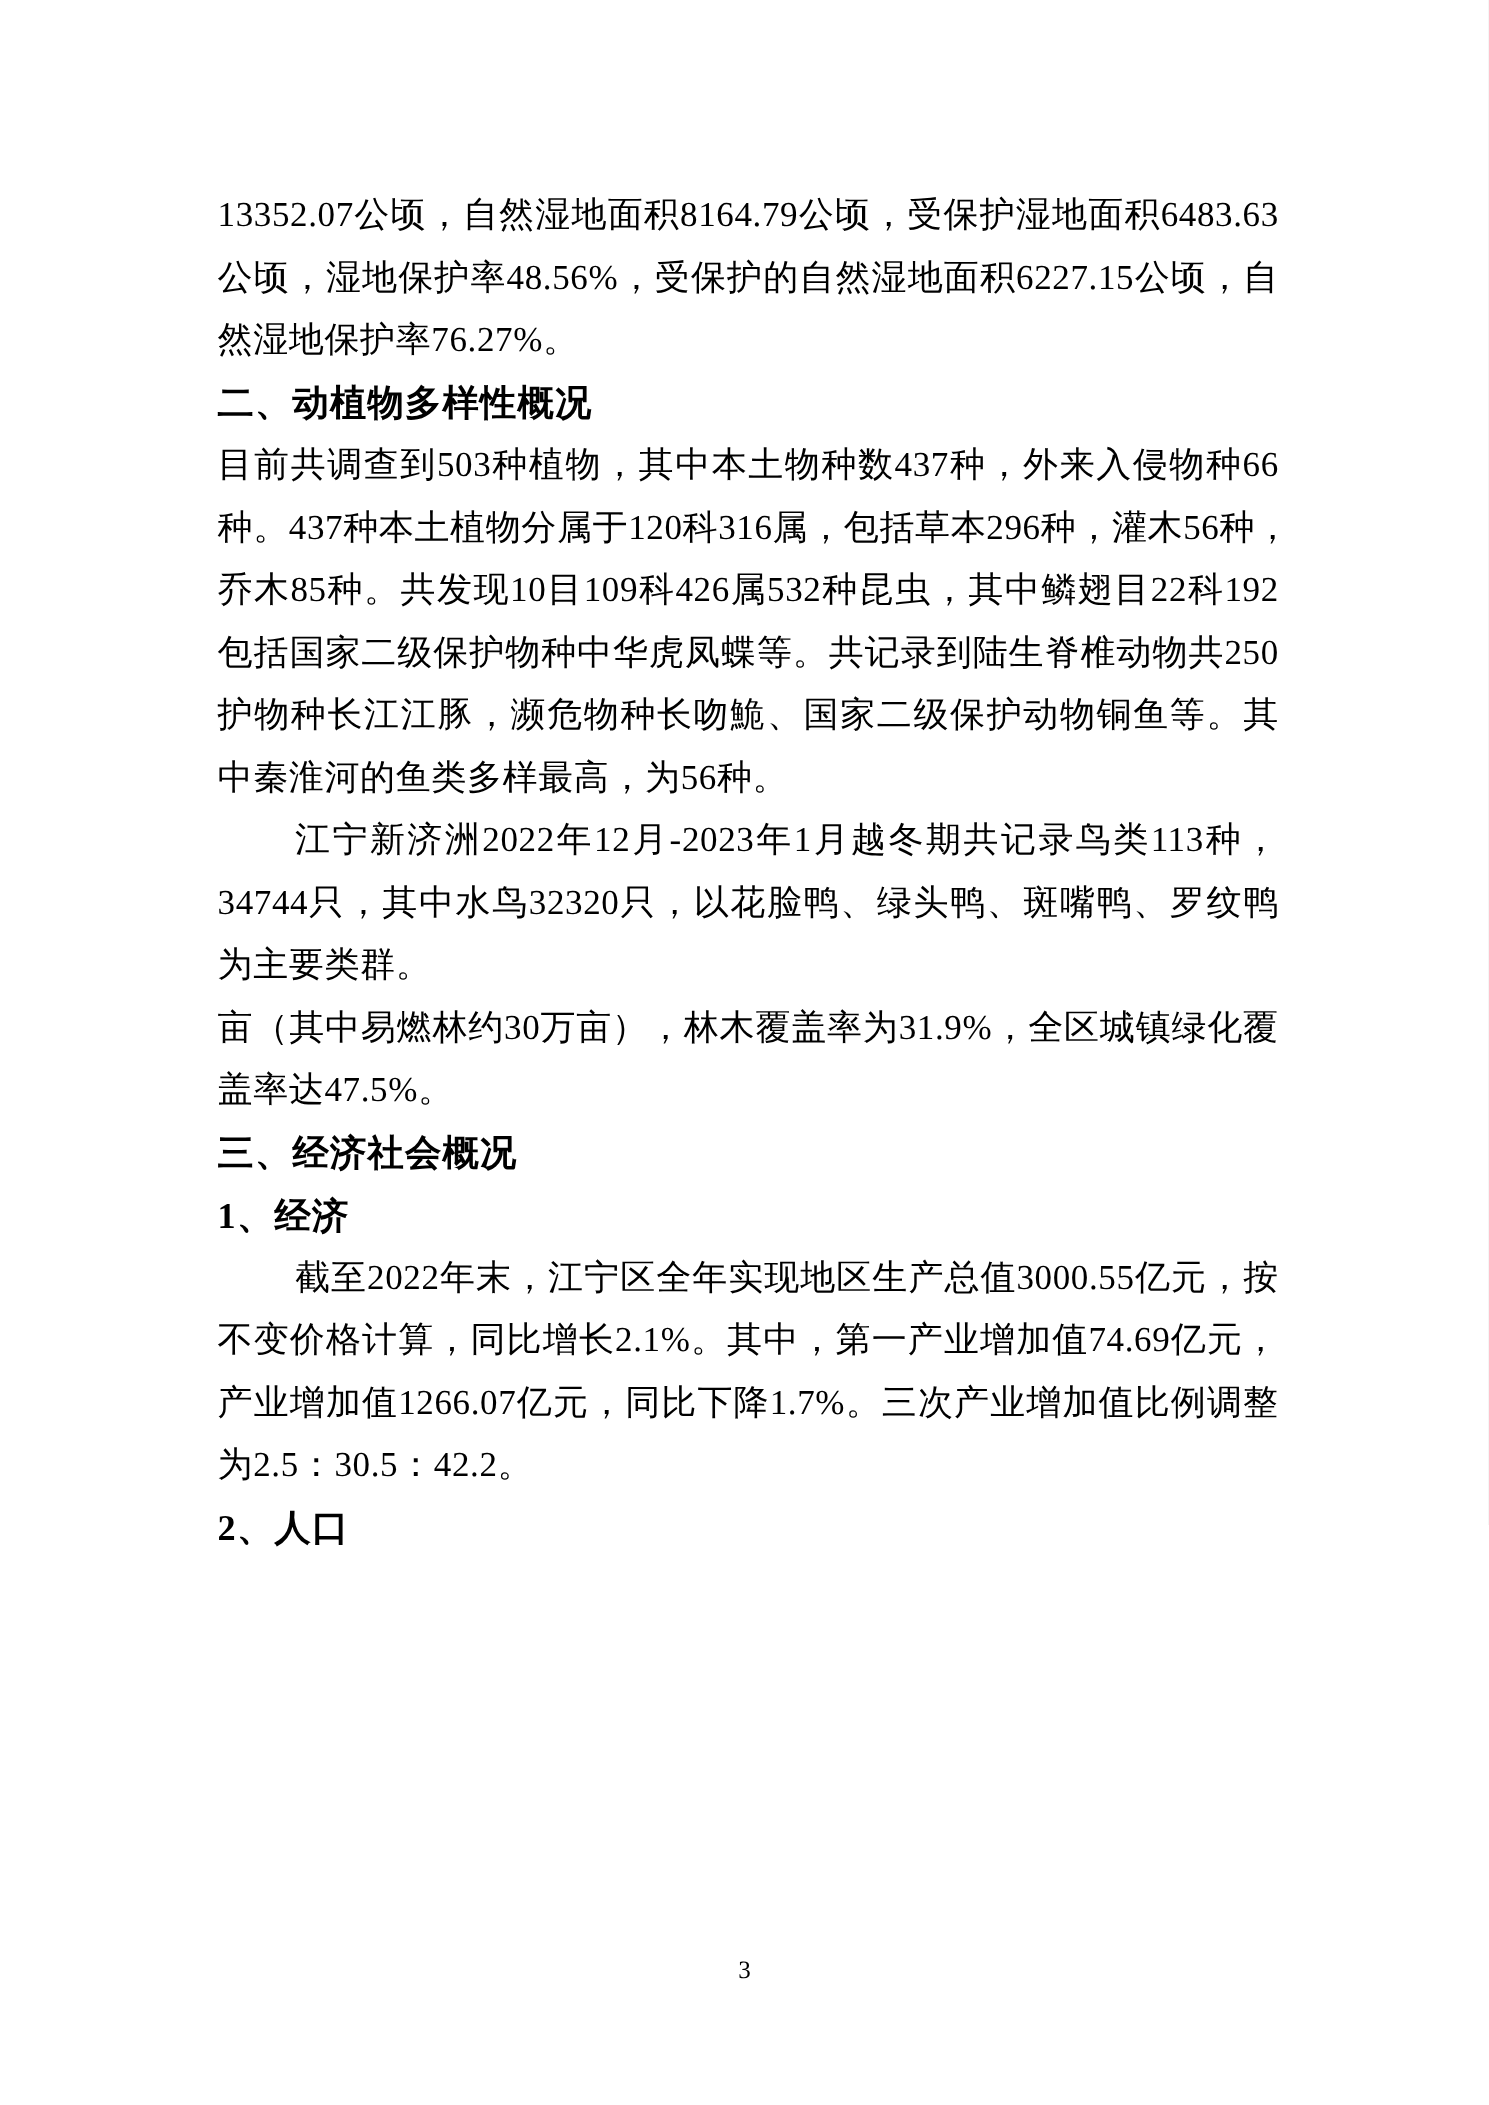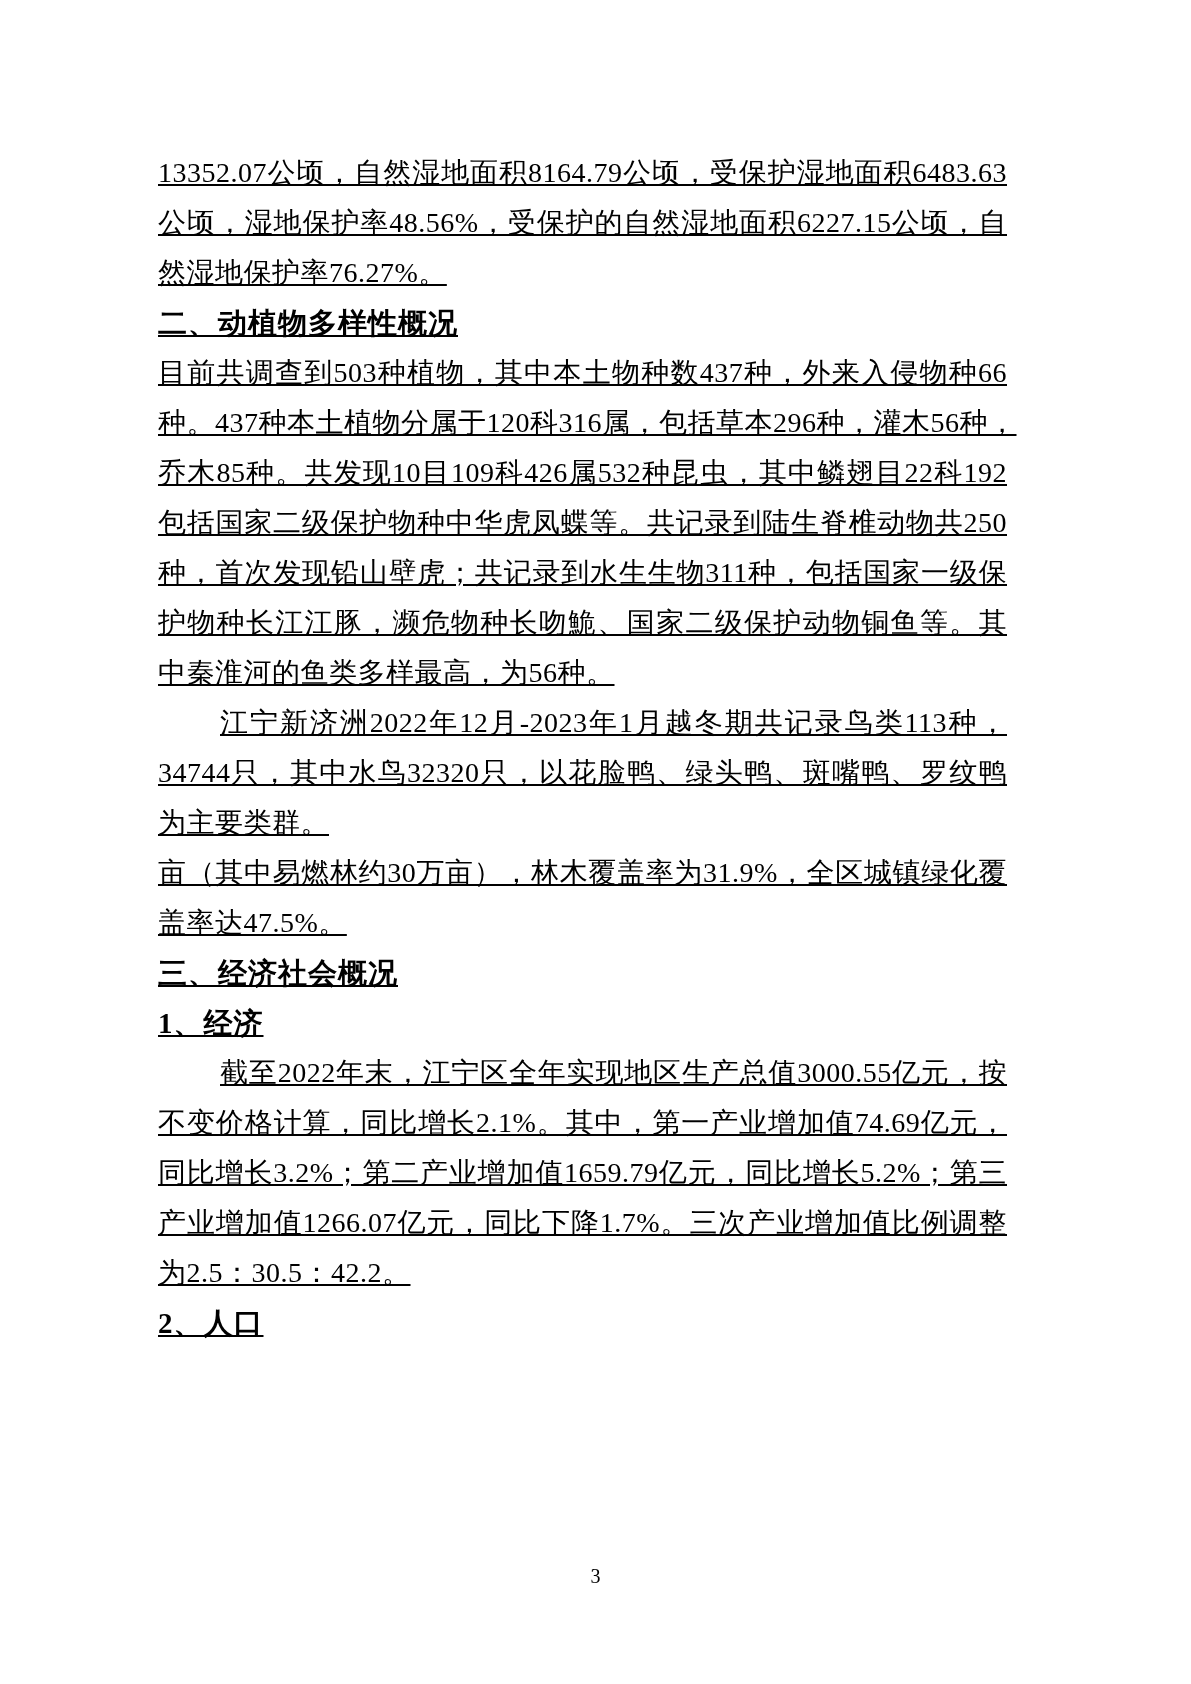--- a/index.html
+++ b/index.html
@@ -12,24 +12,23 @@
     width: 1191px;
     height: 1684px;
     margin: 0 auto;
     background: #ffffff;
     color: #000000;
     font-family: "Liberation Serif", "DejaVu Serif", serif;
     overflow: hidden;
   }
   .doc-body {
     position: absolute;
-    left: 158px;
+    left: 174px;
     top: 148px;
     width: 849px;
-    text-decoration: underline;
   }
   .line {
     height: 50px;
     line-height: 50px;
     font-size: 28px;
     letter-spacing: 0.5px;
     text-align: justify;
     text-align-last: justify;
     white-space: nowrap;
     overflow: visible;
@@ -65,31 +64,29 @@
 <div class="page">
   <main class="doc-body">
       <div class="line">13352.07公顷，自然湿地面积8164.79公顷，受保护湿地面积6483.63</div>
       <div class="line">公顷，湿地保护率48.56%，受保护的自然湿地面积6227.15公顷，自</div>
       <div class="line end">然湿地保护率76.27%。</div>
       <div class="line heading">二、动植物多样性概况</div>
       <div class="line">目前共调查到503种植物，其中本土物种数437种，外来入侵物种66</div>
       <div class="line">种。437种本土植物分属于120科316属，包括草本296种，灌木56种，</div>
       <div class="line">乔木85种。共发现10目109科426属532种昆虫，其中鳞翅目22科192</div>
       <div class="line">包括国家二级保护物种中华虎凤蝶等。共记录到陆生脊椎动物共250</div>
-      <div class="line">种，首次发现铅山壁虎；共记录到水生生物311种，包括国家一级保</div>
       <div class="line">护物种长江江豚，濒危物种长吻鮠、国家二级保护动物铜鱼等。其</div>
       <div class="line end">中秦淮河的鱼类多样最高，为56种。</div>
       <div class="line indent">江宁新济洲2022年12月-2023年1月越冬期共记录鸟类113种，</div>
       <div class="line">34744只，其中水鸟32320只，以花脸鸭、绿头鸭、斑嘴鸭、罗纹鸭</div>
       <div class="line end">为主要类群。</div>
       <div class="line">亩（其中易燃林约30万亩），林木覆盖率为31.9%，全区城镇绿化覆</div>
       <div class="line end">盖率达47.5%。</div>
       <div class="line heading">三、经济社会概况</div>
       <div class="line heading">1、经济</div>
       <div class="line indent">截至2022年末，江宁区全年实现地区生产总值3000.55亿元，按</div>
       <div class="line">不变价格计算，同比增长2.1%。其中，第一产业增加值74.69亿元，</div>
-      <div class="line">同比增长3.2%；第二产业增加值1659.79亿元，同比增长5.2%；第三</div>
       <div class="line">产业增加值1266.07亿元，同比下降1.7%。三次产业增加值比例调整</div>
       <div class="line end">为2.5：30.5：42.2。</div>
       <div class="line heading">2、人口</div>
     </main>
   <div class="page-footer">3</div>
 </div>
 
 </body></html>

